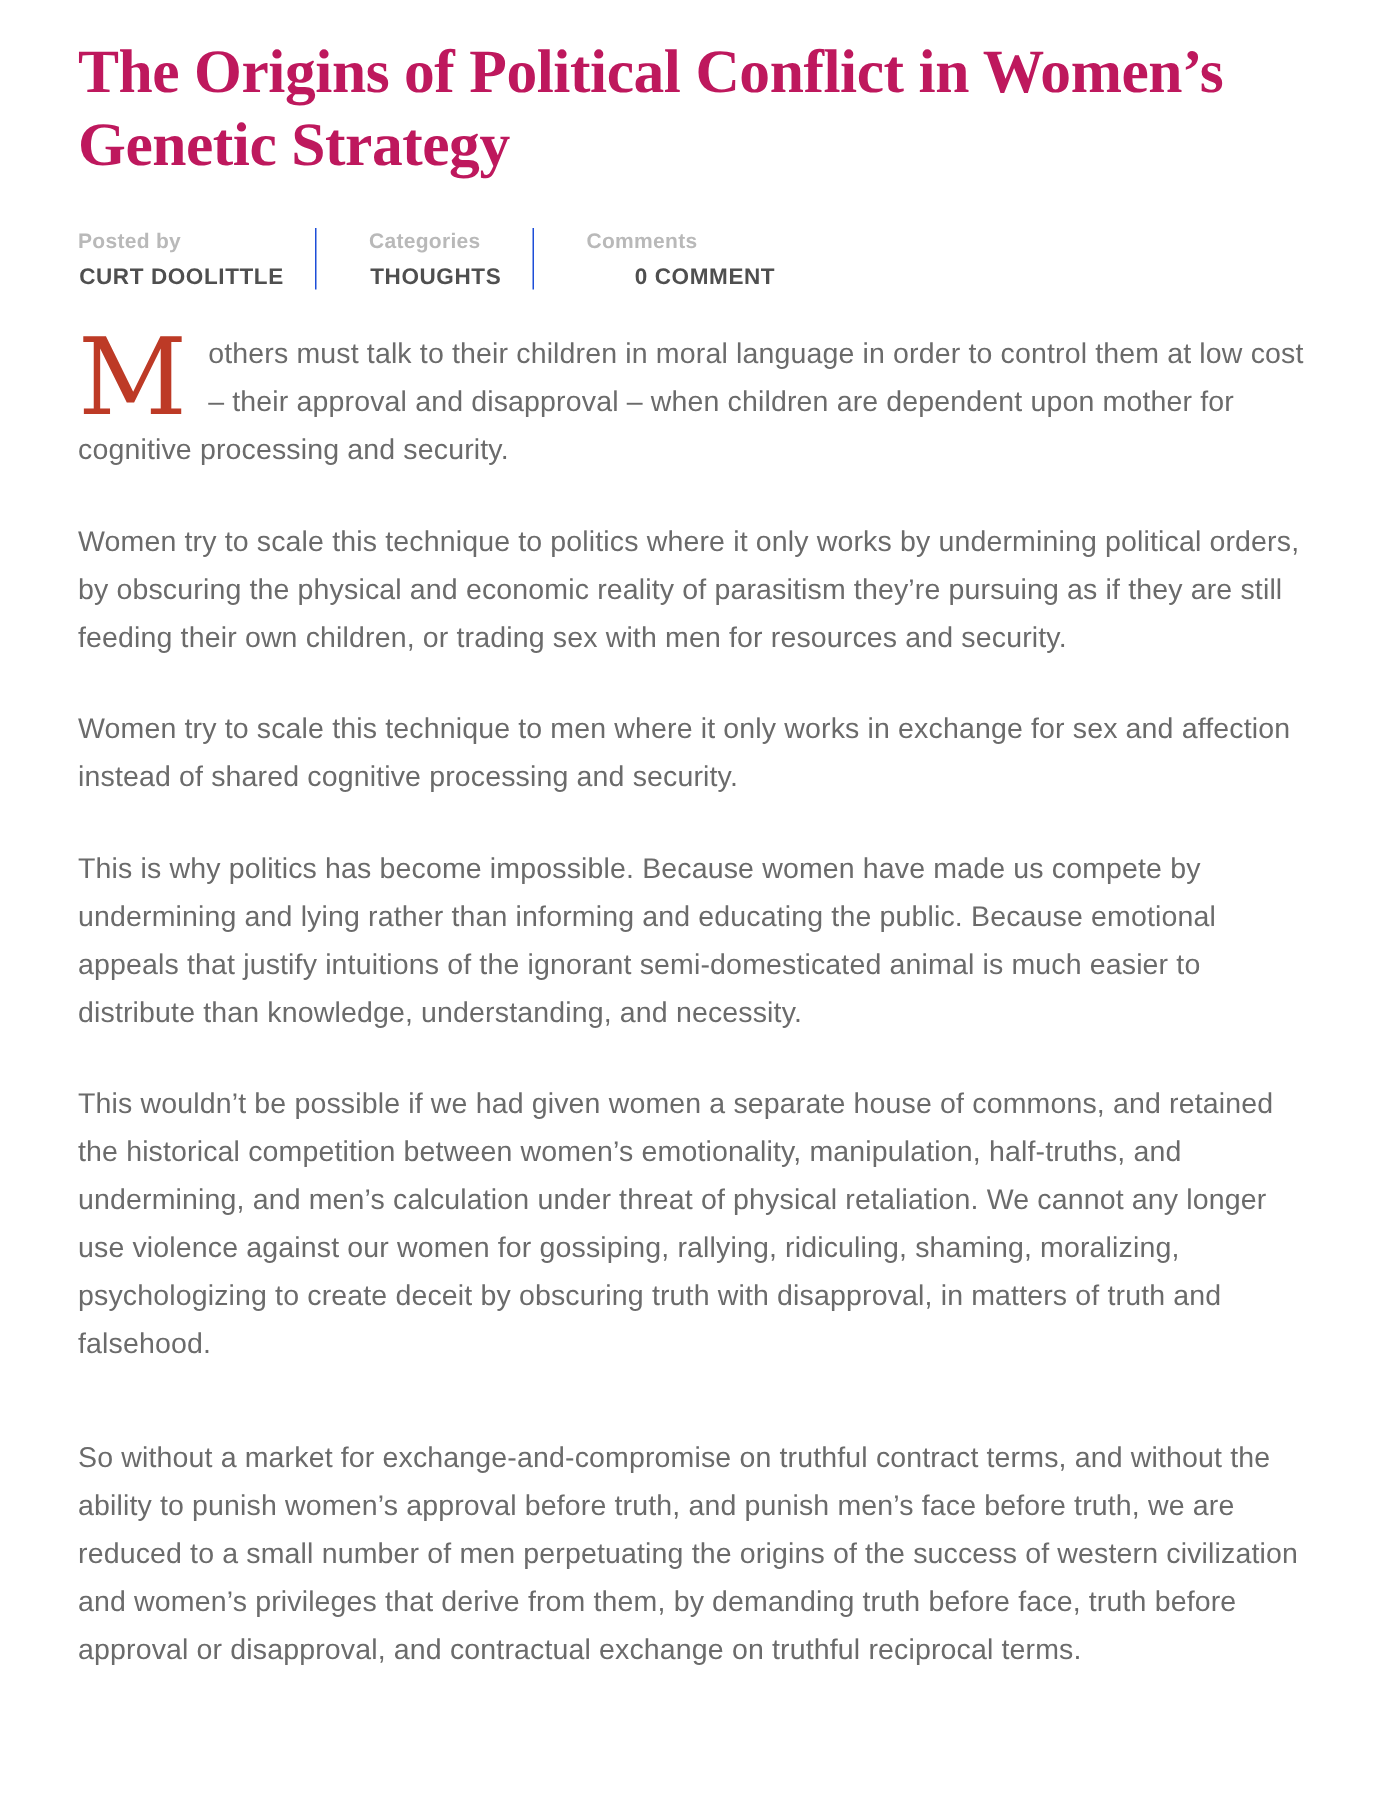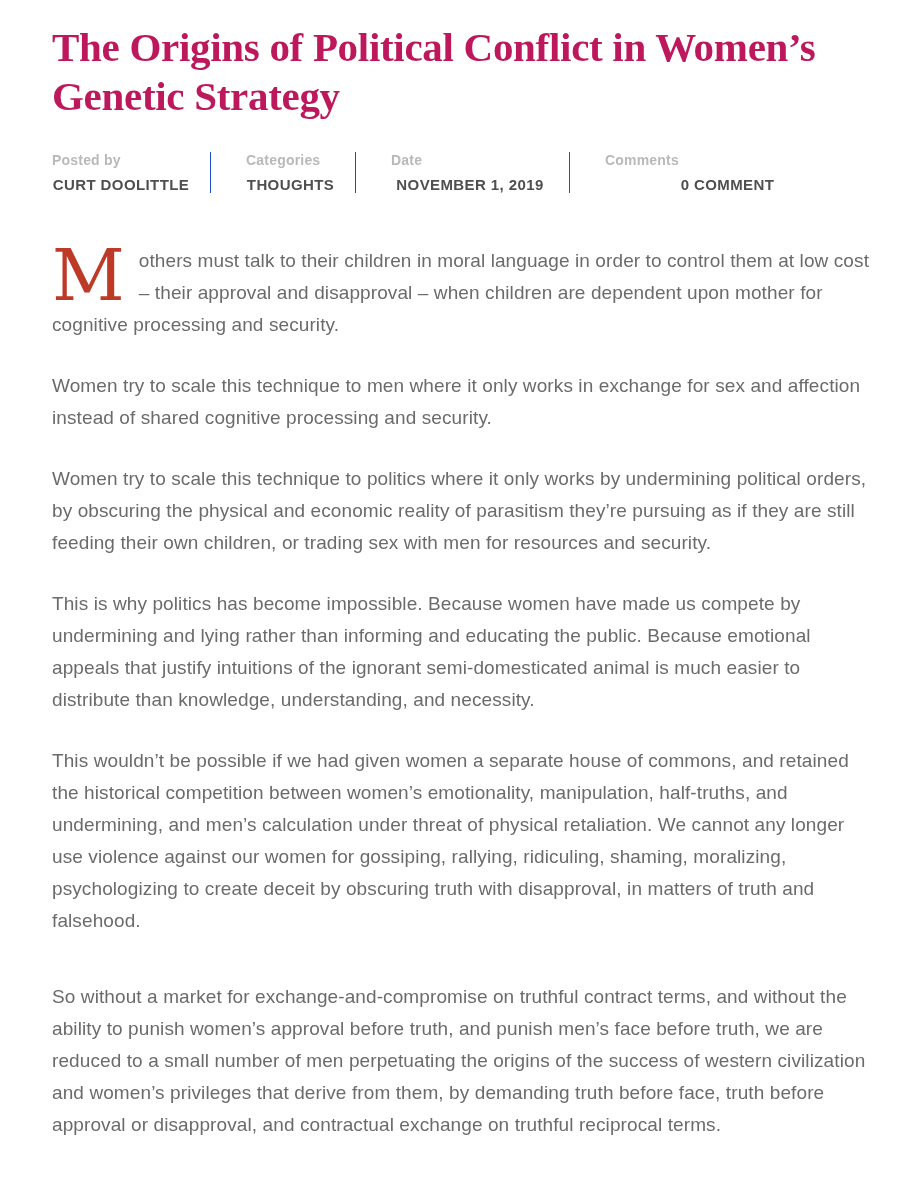--- a/index.html
+++ b/index.html
@@ -23,21 +23,21 @@
     font-size: 41px;
     line-height: 49px;
     letter-spacing: -0.3px;
     color: #be185d;
   }
 
   
   .meta {
     display: flex;
     align-items: stretch;
-    margin-bottom: 52px;
+    margin-bottom: 28px;
   }
   .meta-item {
     box-sizing: border-box;
     padding-right: 20px;
   }
   .meta-item + .meta-item {
     border-left: 1px solid #1d4ed8;
     padding-left: 35px;
   }
   .meta-item:nth-child(1) { flex: 0 0 158px; }
@@ -93,41 +93,37 @@
     <div class="meta-item">
       <div class="meta-label">Posted by</div>
       <div class="meta-value link">CURT DOOLITTLE</div>
     </div>
 
     <div class="meta-item">
       <div class="meta-label">Categories</div>
       <div class="meta-value link">THOUGHTS</div>
     </div>
 
-    <div class="meta-item">
-      <div class="meta-label">Date</div>
-      <div class="meta-value">NOVEMBER 1, 2019</div>
-    </div>
 
     <div class="meta-item">
       <div class="meta-label">Comments</div>
       <div class="meta-value link">0 COMMENT</div>
     </div>
 
   </div>
 
   <div class="content">
 
     <p>
       <span class="dropcap" style="color: rgb(189, 58, 38);">M</span><span>others must talk to their children in moral language in order to control them at low cost – their approval and disapproval – when children are dependent upon mother for cognitive processing and security.</span>
     </p>
 
+    <p>Women try to scale this technique to politics where it only works by undermining political orders, by obscuring the physical and economic reality of parasitism they’re pursuing as if they are still feeding their own children, or trading sex with men for resources and security.</p>
+
     <p>Women try to scale this technique to men where it only works in exchange for sex and affection instead of shared cognitive processing and security.</p>
-
-    <p>Women try to scale this technique to politics where it only works by undermining political orders, by obscuring the physical and economic reality of parasitism they’re pursuing as if they are still feeding their own children, or trading sex with men for resources and security.</p>
 
     <p>This is why politics has become impossible. Because women have made us compete by undermining and lying rather than informing and educating the public. Because emotional appeals that justify intuitions of the ignorant semi-domesticated animal is much easier to distribute than knowledge, understanding, and necessity.</p>
 
     <p>This wouldn’t be possible if we had given women a separate house of commons, and retained the historical competition between women’s emotionality, manipulation, half-truths, and undermining, and men’s calculation under threat of physical retaliation. We cannot any longer use violence against our women for gossiping, rallying, ridiculing, shaming, moralizing, psychologizing to create deceit by obscuring truth with disapproval, in matters of truth and falsehood.</p>
 
     <p>So without a market for exchange-and-compromise on truthful contract terms, and without the ability to punish women’s approval before truth, and punish men’s face before truth, we are reduced to a small number of men perpetuating the origins of the success of western civilization and women’s privileges that derive from them, by demanding truth before face, truth before approval or disapproval, and contractual exchange on truthful reciprocal terms.</p>
 
   </div>
 
 </div>

